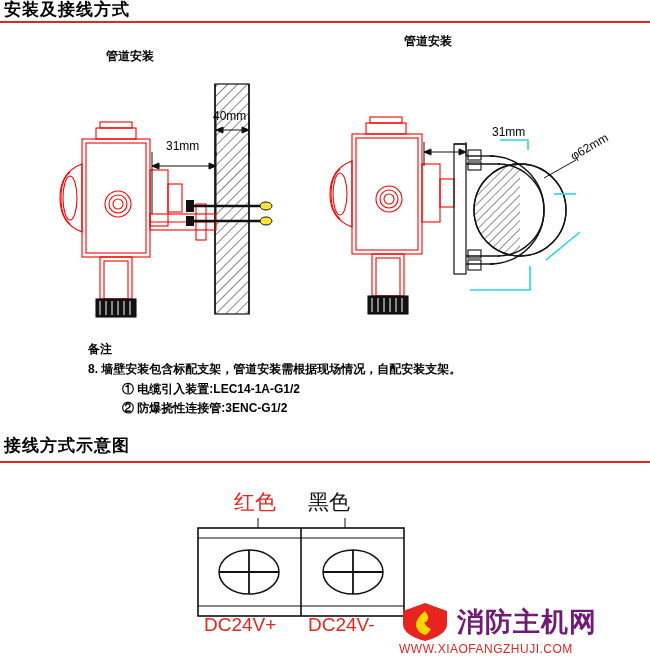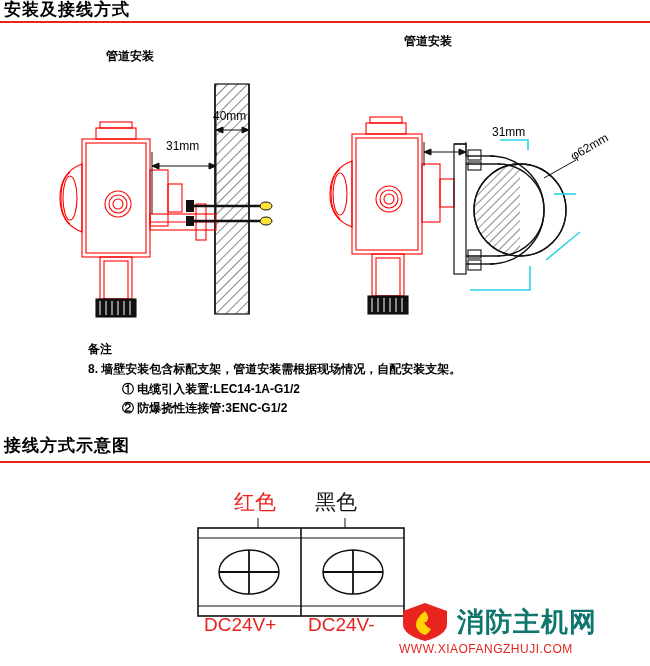--- a/index.html
+++ b/index.html
@@ -80,21 +80,21 @@
   #watermark {
     position:absolute;
     left:397px; top:602px;
     width:253px; height:64px;
   }
   #wm-text {
     position:absolute;
     left:60px; top:2px;
     font-size:27px;
     font-weight:bold;
-    color:#0f766e;
+    color:#701a75;
     font-family:"Liberation Sans", sans-serif;
     letter-spacing:1px;
   }
   #wm-sub {
     position:absolute;
     left:2px; top:40px;
     font-size:12px;
     font-weight:normal;
     color:#e8241f;
     font-family:"Liberation Sans", sans-serif;
@@ -285,21 +285,21 @@
 </div>
 
 <div id="sec2">
   <div class="section-title">接线方式示意图</div>
   <div class="rule"></div>
 </div>
 
 <div id="wiring">
 
   <div class="wlabel red" style="left:234px; top:22px;">红色</div>
-  <div class="wlabel black" style="left:315px; top:22px;text-align:right;">黑色</div>
+  <div class="wlabel black" style="left:308px; top:22px;text-align:right;">黑色</div>
 
   <svg width="650" height="180" viewBox="0 0 650 180" style="position:absolute;left:0;top:52px;">
 
     <rect x="198" y="10" width="206" height="88" fill="#ffffff" stroke="#111" stroke-width="1.6"></rect>
 
     <line x1="301" y1="10" x2="301" y2="98" stroke="#111" stroke-width="1.6"></line>
 
     <line x1="198" y1="20" x2="301" y2="20" stroke="#111" stroke-width="1"></line>
     <line x1="301" y1="20" x2="404" y2="20" stroke="#111" stroke-width="1"></line>
 

